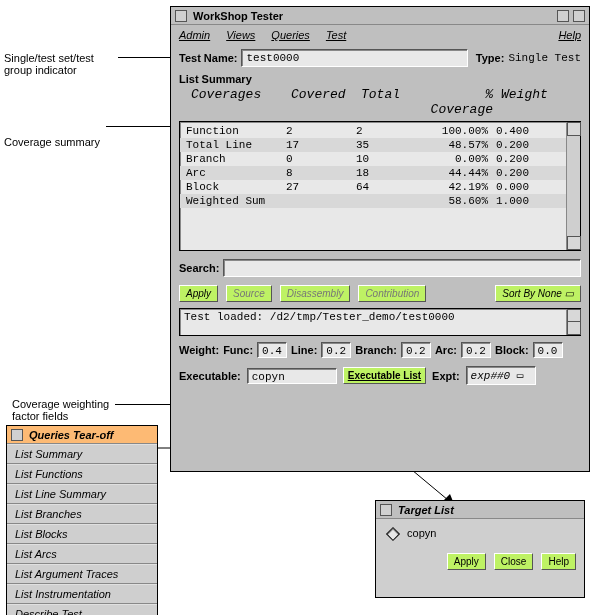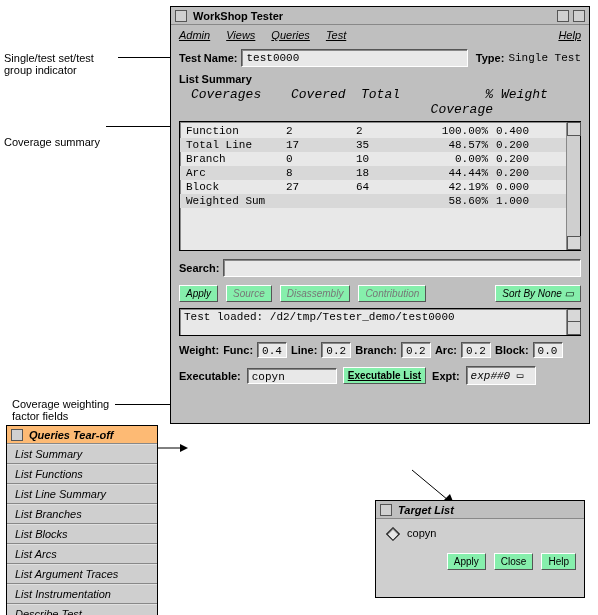--- a/index.html
+++ b/index.html
@@ -24,21 +24,21 @@
   .annot-line {
     position: absolute;
     border-top: 1px solid #000;
   }
   
   .window {
     position: absolute;
     left: 170px;
     top: 6px;
     width: 420px;
-    height: 418px;
+    height: 466px;
     background: #bfbfbf;
     border: 1px solid #000;
   }
   .titlebar {
     height: 18px;
     background: #bfbfbf;
     border-bottom: 1px solid #888;
     display: flex;
     align-items: center;
     padding: 0 4px;
@@ -143,21 +143,21 @@
     left: 0;
   }
   .scrollbar::before { top: 0; }
   .scrollbar::after { bottom: 0; }
   .btn {
     border: 1px solid #000;
     border-top-color: #fff;
     border-left-color: #fff;
     border-bottom-color: #555;
     border-right-color: #555;
-    background: #86efac;
+    background: #bef264;
     font-size: 10px;
     padding: 2px 6px;
     font-style: italic;
     text-align: center;
     cursor: default;
   }
   .btn.disabled { color: #777; }
   .btnrow {
     display: flex;
     gap: 8px;

